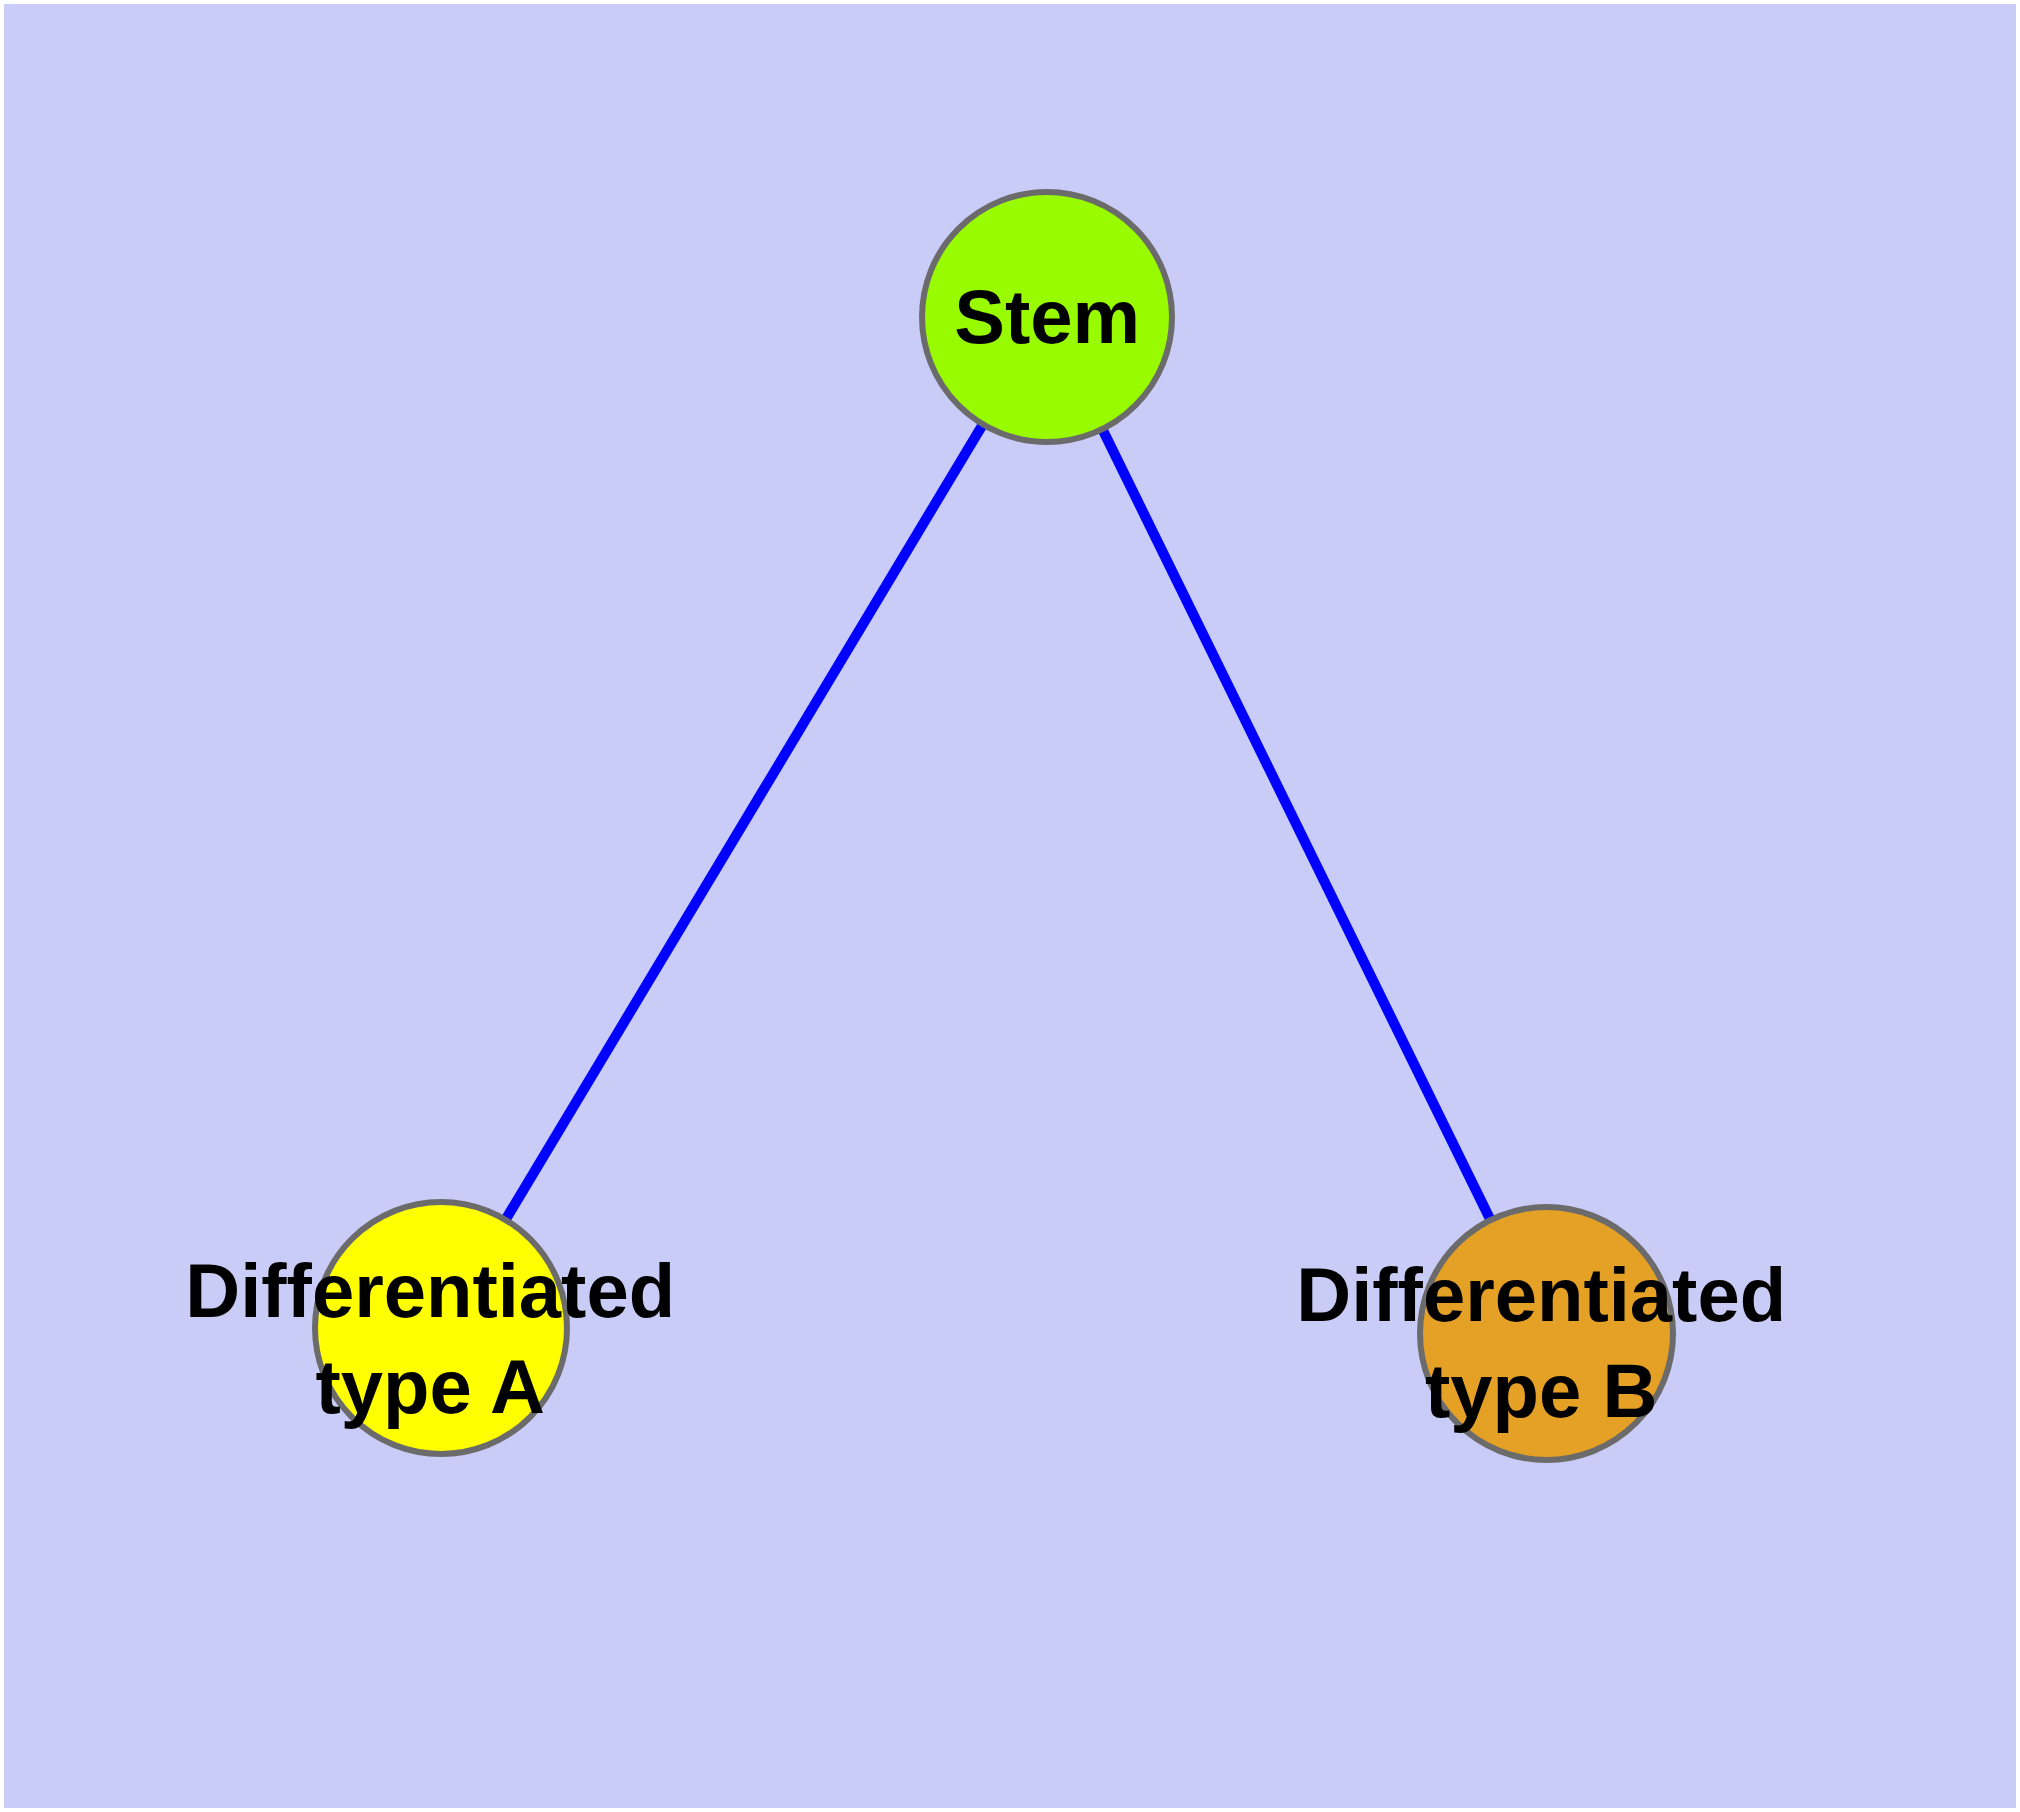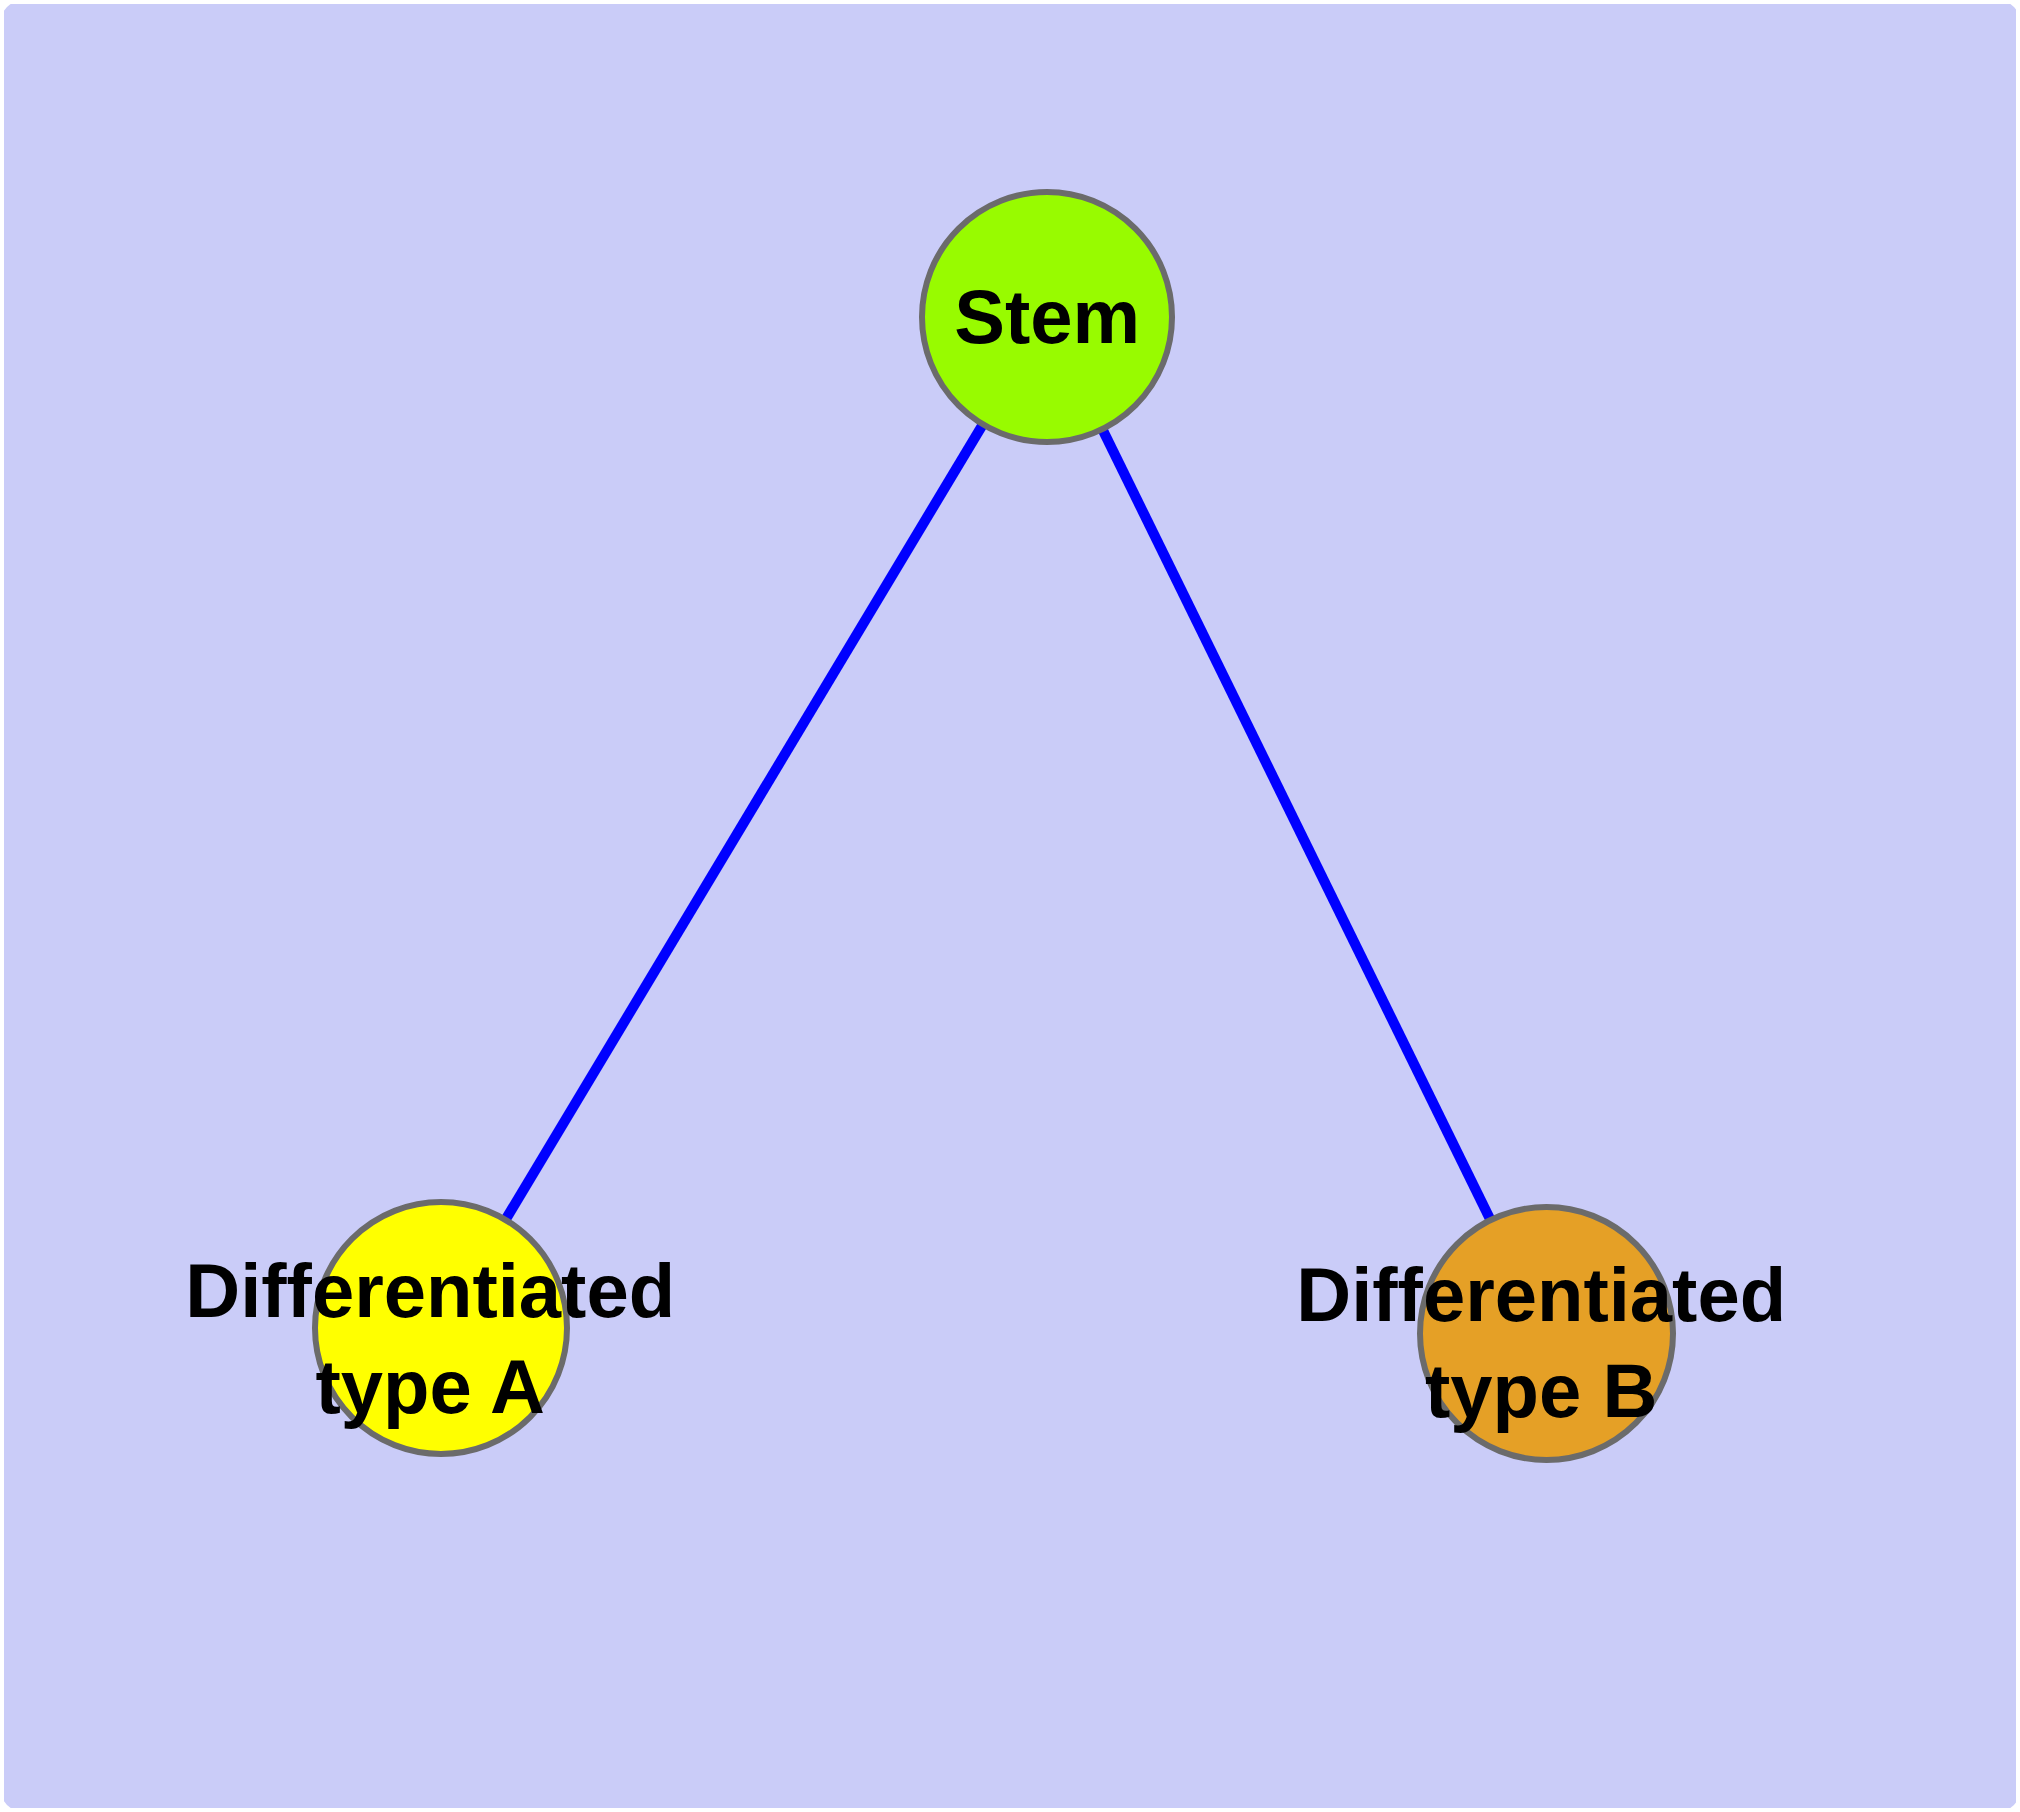--- a/index.html
+++ b/index.html
@@ -5,21 +5,20 @@
   html, body {
     margin: 0;
     padding: 0;
   }
   .frame {
     width: 2021px;
     height: 1812px;
     box-sizing: border-box;
     padding: 4.2px;            
     overflow: hidden;
-    border-radius: 24px;
   }
   .canvas {
     position: relative;
     width: 2012px;
     height: 1804px;
     font-family: "Liberation Sans", sans-serif;
   }
   .edges-layer {
     position: absolute;
     left: 0; top: 0;

